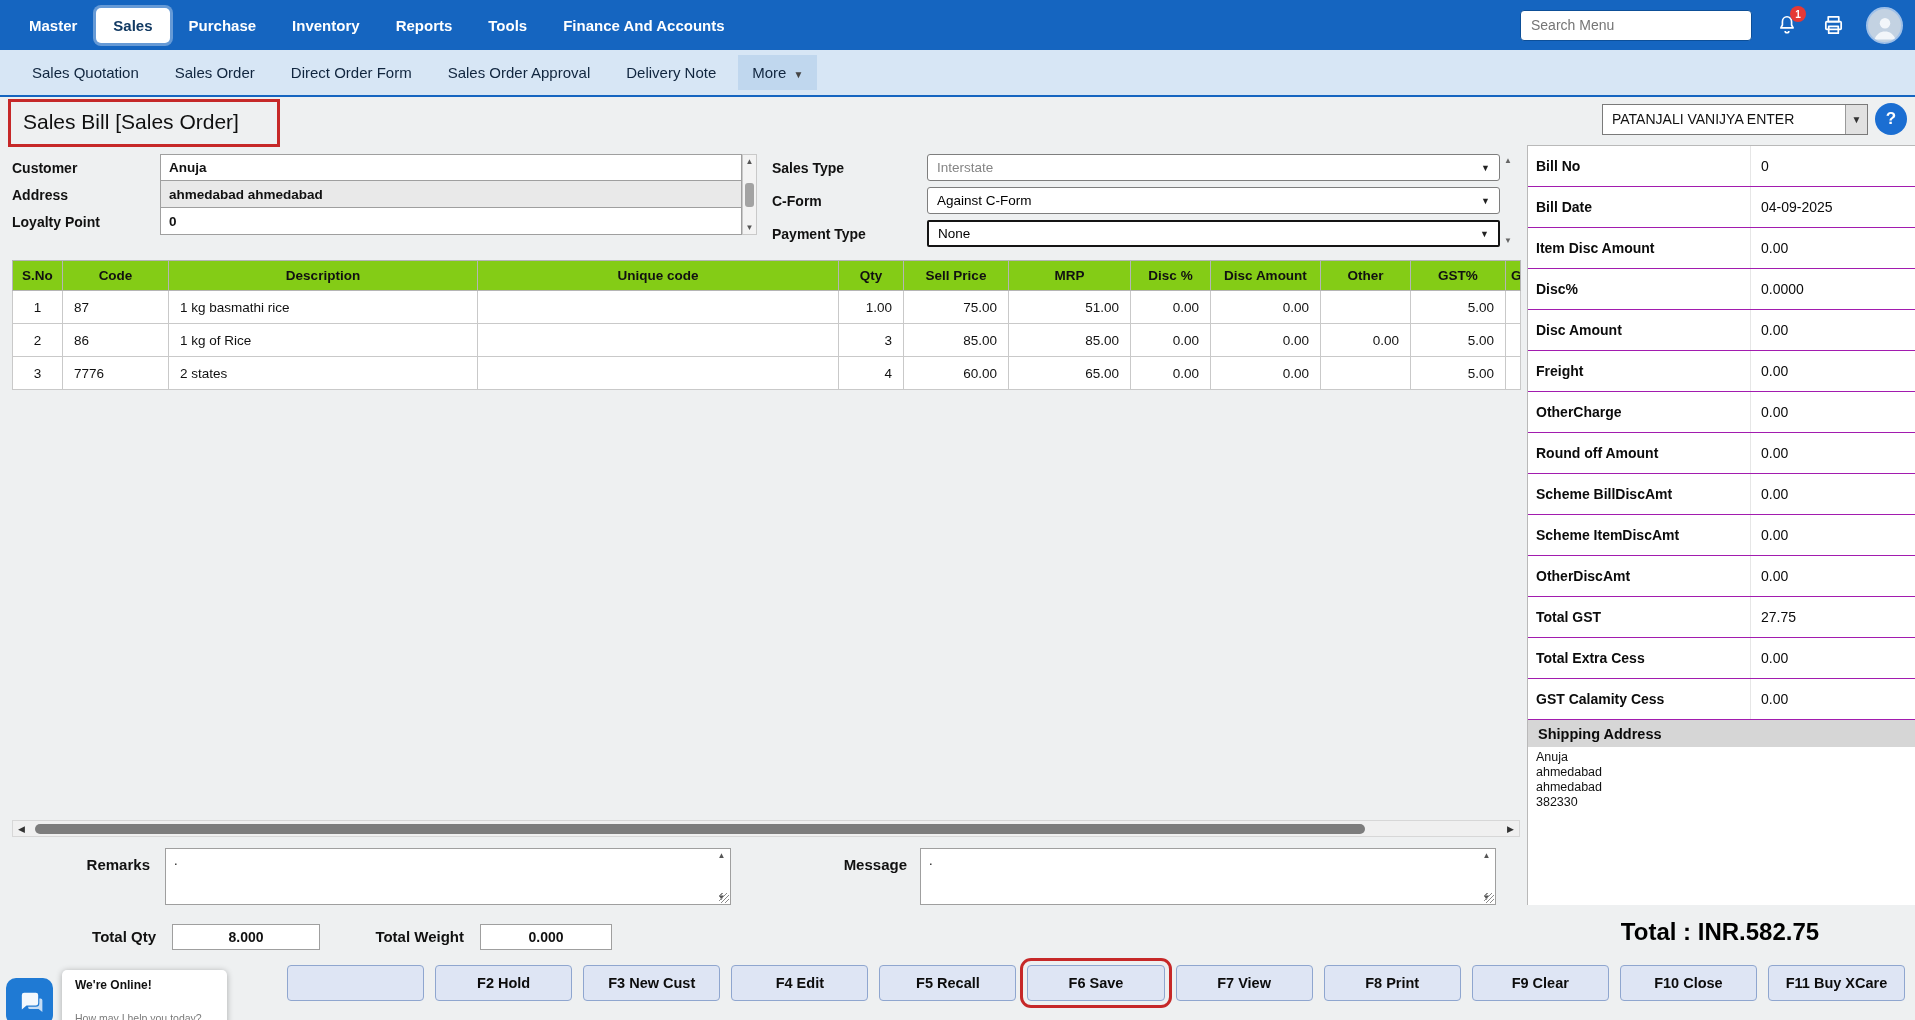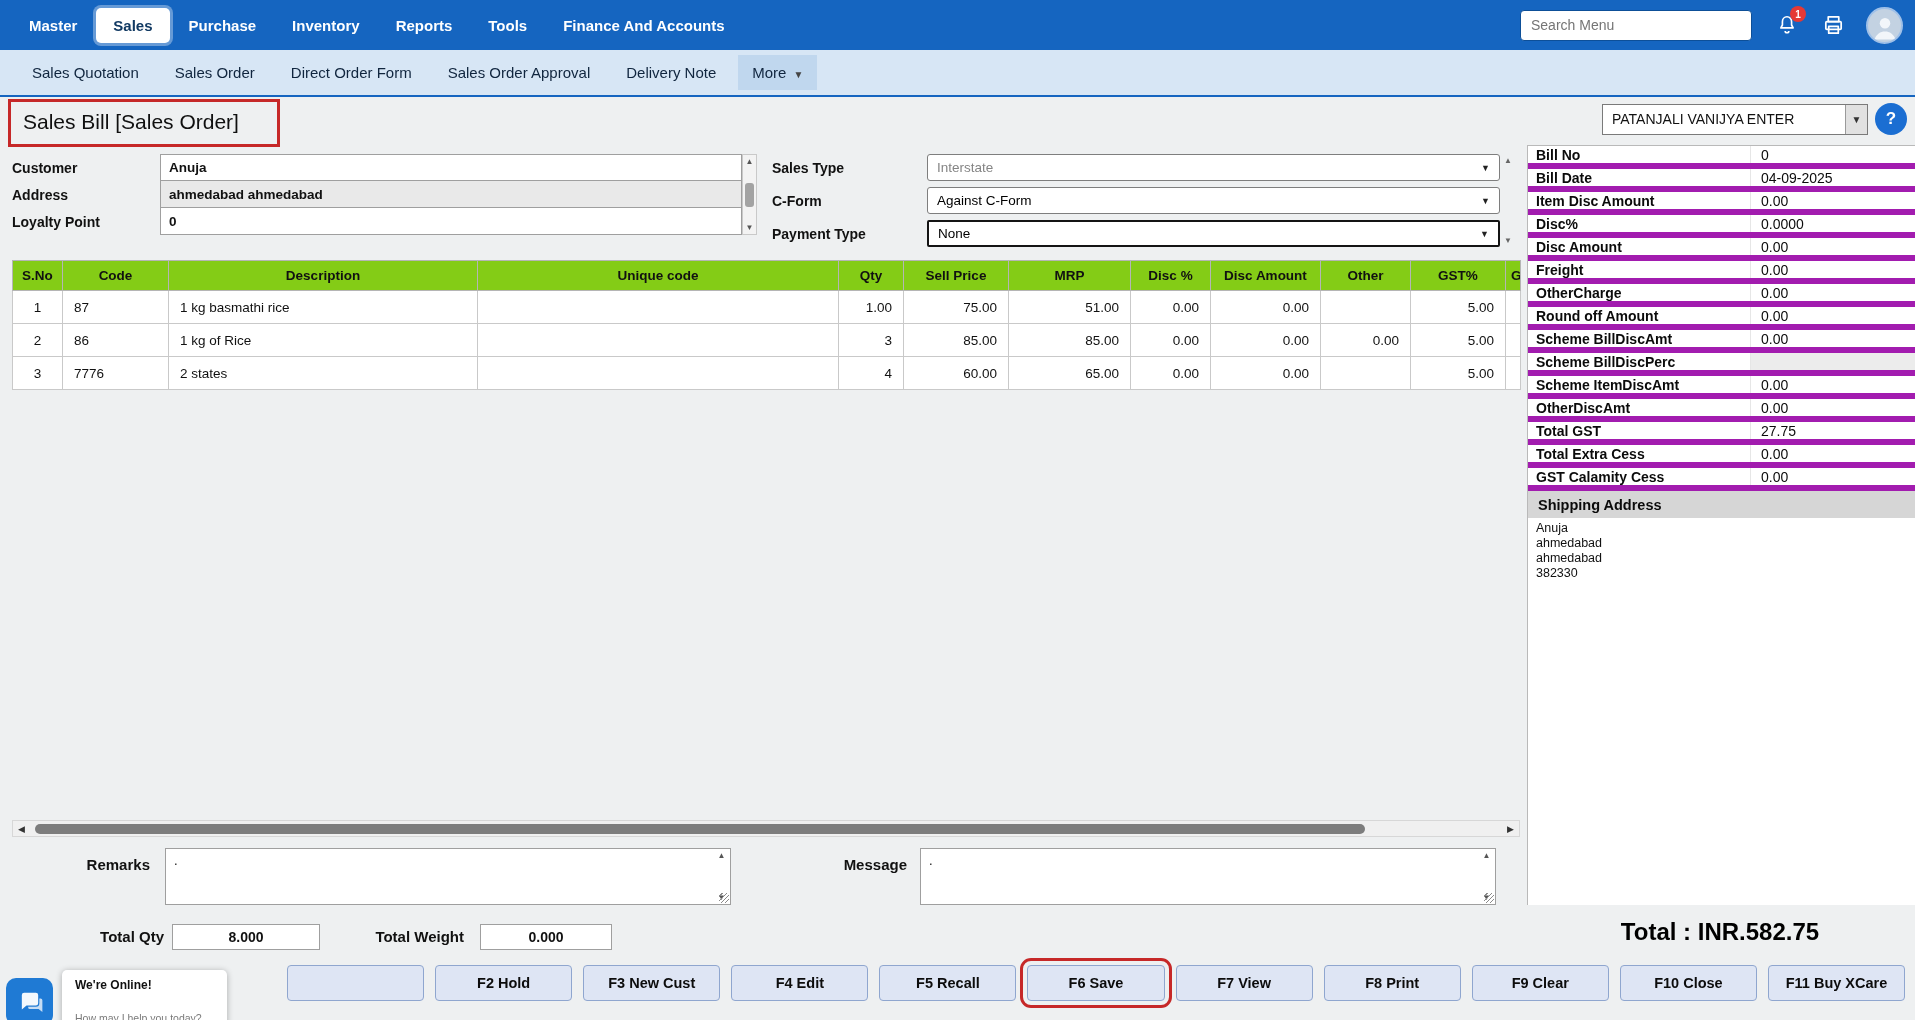--- a/index.html
+++ b/index.html
@@ -69,21 +69,21 @@
   .tot-input{position:absolute;height:26px;background:#fff;border:1px solid #9f9f9f;font-size:14px;font-weight:700;color:#111;display:flex;align-items:center;justify-content:center;cursor:text}
   .grand-total{position:absolute;top:918px;left:1530px;width:380px;text-align:center;font-size:24px;font-weight:700;color:#000}
 
   
   .actions{position:absolute;top:965px;left:287px;right:10px;display:flex;gap:11px}
   .abtn{flex:1;height:36px;background:#dee5f4;border:1px solid #8fa6cf;border-radius:4px;font-size:14.5px;font-weight:700;color:#0c0c0c;display:flex;align-items:center;justify-content:center;cursor:pointer;white-space:nowrap}
   .abtn.hl{outline:3px solid #c62828;outline-offset:4px}
 
   
   .summary{position:absolute;top:145px;left:1527px;width:388px;height:760px;background:#fff;border-left:1px solid #b9b9b9;border-top:1px solid #b9b9b9}
-  .srow{display:grid;grid-template-columns:223px 1fr;height:23px;border-bottom:6px solid #a21caf}
+  .srow{display:grid;grid-template-columns:223px 1fr;height:41px;border-bottom:1px solid #a21caf}
   .slabel{font-size:14px;font-weight:700;color:#0b0b0b;padding-left:8px;display:flex;align-items:center;border-right:1px solid #e6e6e6;overflow:hidden;white-space:nowrap}
   .svalue{font-size:14px;color:#0b0b0b;padding-left:10px;display:flex;align-items:center;overflow:hidden;white-space:nowrap}
   .srow.grayval .svalue{background:#ececec}
   .ship-head{height:27px;background:#d6d6d6;font-weight:700;font-size:14.5px;color:#0b0b0b;display:flex;align-items:center;padding-left:10px}
   .ship-lines{font-size:12.5px;line-height:15px;padding:3px 0 0 8px;color:#111}
 
   
   .chat{position:absolute;left:6px;bottom:-12px;display:flex;align-items:flex-start;gap:9px;z-index:5}
   .chat-icon{width:47px;height:47px;border-radius:10px;background:#1f7ad4;display:flex;align-items:center;justify-content:center;margin-top:8px;cursor:pointer}
   .chat-card{background:#fff;border-radius:5px;box-shadow:0 1px 6px rgba(0,0,0,.3);padding:8px 13px;min-width:165px}
@@ -280,21 +280,21 @@
   <div class="note-label" style="top:856px;left:812px;width:95px">Message</div>
   <div class="notebox" style="top:848px;left:920px;width:576px;height:57px">
     <span>.</span>
     <div class="note-scroll">
       <span>▲</span>
       <span>▼</span>
     </div>
     <div class="resize"></div>
   </div>
 
-  <div class="tot-label" style="top:928px;left:54px;width:110px">Total Qty</div>
+  <div class="tot-label" style="top:928px;left:46px;width:110px">Total Qty</div>
   <div class="tot-input" style="top:924px;left:172px;width:148px">8.000</div>
   <div class="tot-label" style="top:928px;left:352px;width:112px">Total Weight</div>
   <div class="tot-input" style="top:924px;left:480px;width:132px">0.000</div>
   <div class="grand-total">Total : INR.582.75</div>
 
   <div class="actions">
     <div class="abtn"></div>
     <div class="abtn">F2 Hold</div>
     <div class="abtn">F3 New Cust</div>
     <div class="abtn">F4 Edit</div>
@@ -337,24 +337,20 @@
         <div class="svalue">0.00</div>
       </div>
     <div class="srow">
         <div class="slabel">Round off Amount</div>
         <div class="svalue">0.00</div>
       </div>
     <div class="srow">
         <div class="slabel">Scheme BillDiscAmt</div>
         <div class="svalue">0.00</div>
       </div>
-    <div class="srow grayval">
-        <div class="slabel">Scheme BillDiscPerc</div>
-        <div class="svalue"></div>
-      </div>
     <div class="srow">
         <div class="slabel">Scheme ItemDiscAmt</div>
         <div class="svalue">0.00</div>
       </div>
     <div class="srow">
         <div class="slabel">OtherDiscAmt</div>
         <div class="svalue">0.00</div>
       </div>
     <div class="srow">
         <div class="slabel">Total GST</div>

